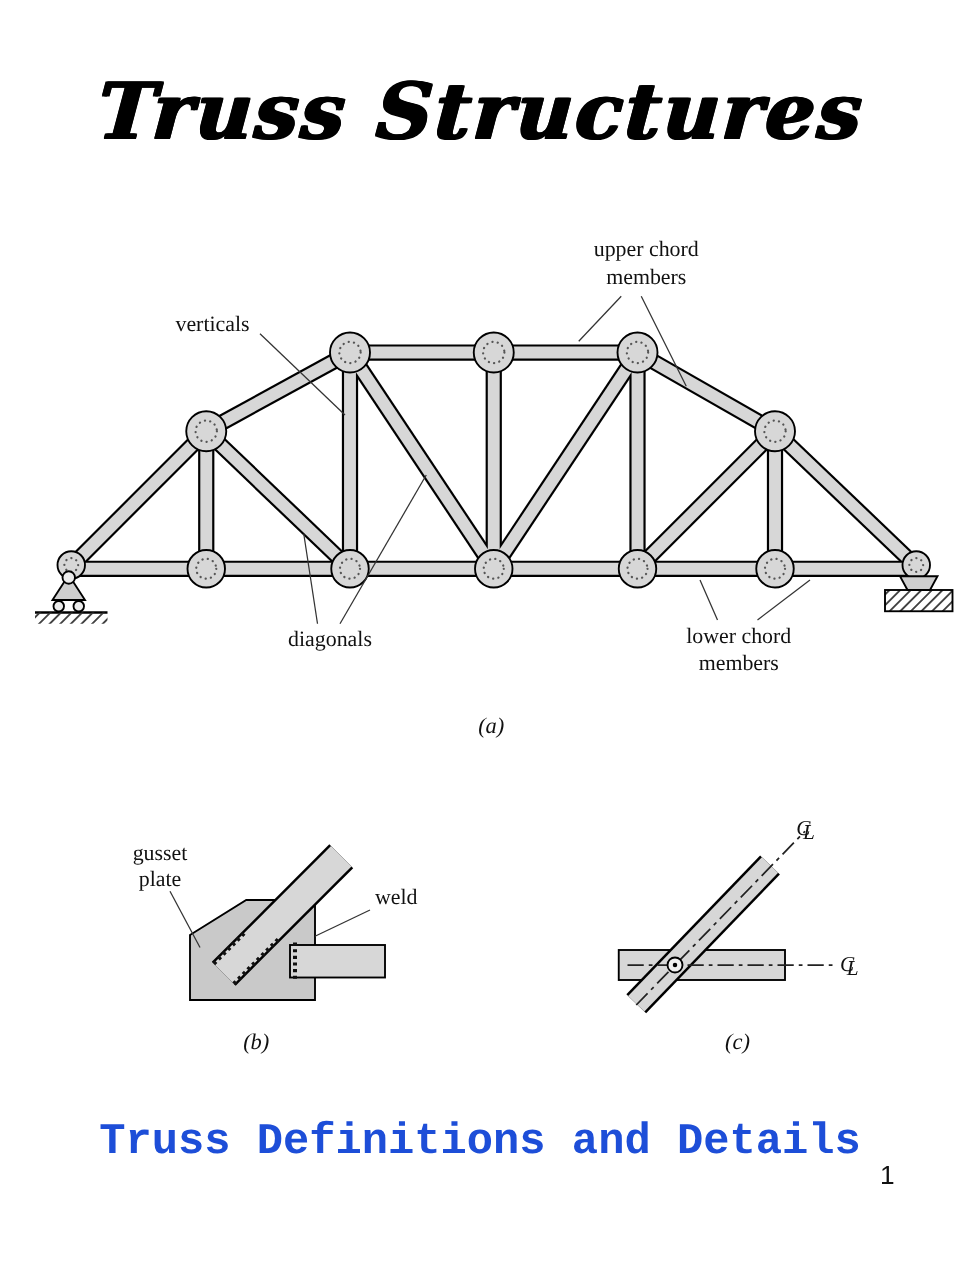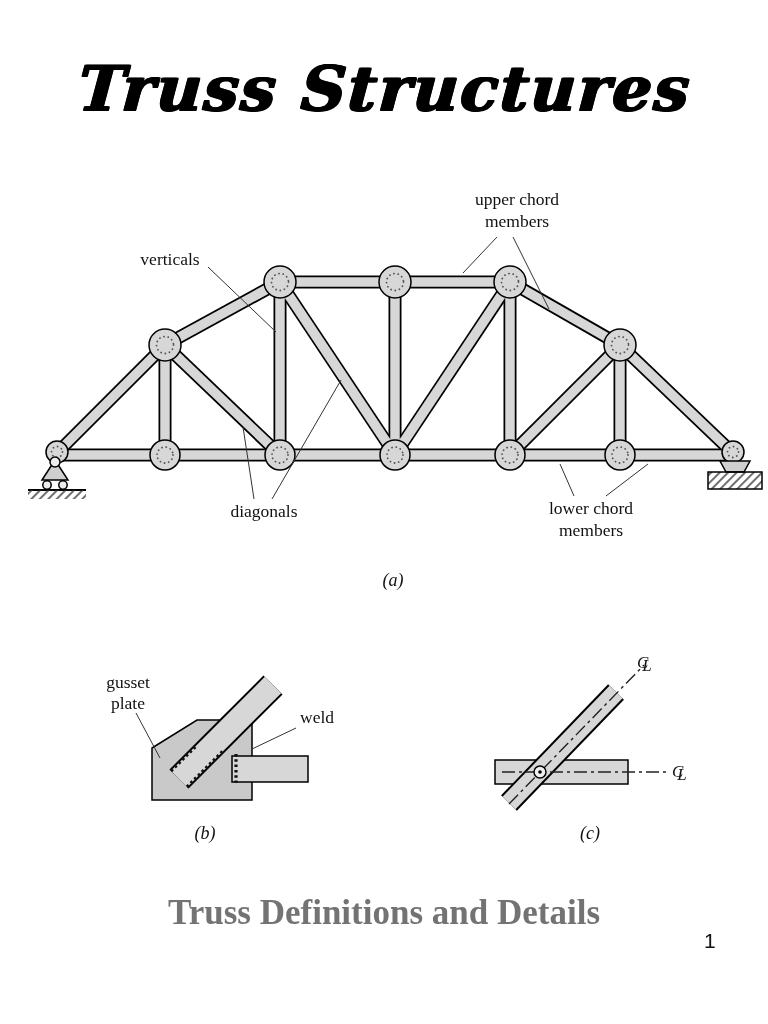--- a/index.html
+++ b/index.html
@@ -12,22 +12,22 @@
     text-align:center;
     font-family:"DejaVu Serif", serif;
     font-weight:bold; font-style:italic;
     font-size:62px; letter-spacing:2px; color:#000;
     transform:skewX(-4deg);
     text-shadow:1px 0 0 #000, 2px 0 0 #000, 0 1px 0 #000, 2px 1px 0 #000;
   }
   .heading {
     position:absolute; top:893px; left:0; width:100%;
     text-align:center;
-    font-family:Liberation Serif, serif;
-    font-weight:700; font-size:35px; color:#737373;
+    font-family:Liberation Mono, monospace;
+    font-weight:700; font-size:35px; color:#1d4ed8;
   }
   .pagenum {
     position:absolute; top:929px; left:704px;
     font-family:"Liberation Sans", sans-serif;
     font-size:21px; color:#111;
   }
   svg { position:absolute; left:0; }
   .fig-a { top:155px; }
   .fig-bc { top:640px; }
 

